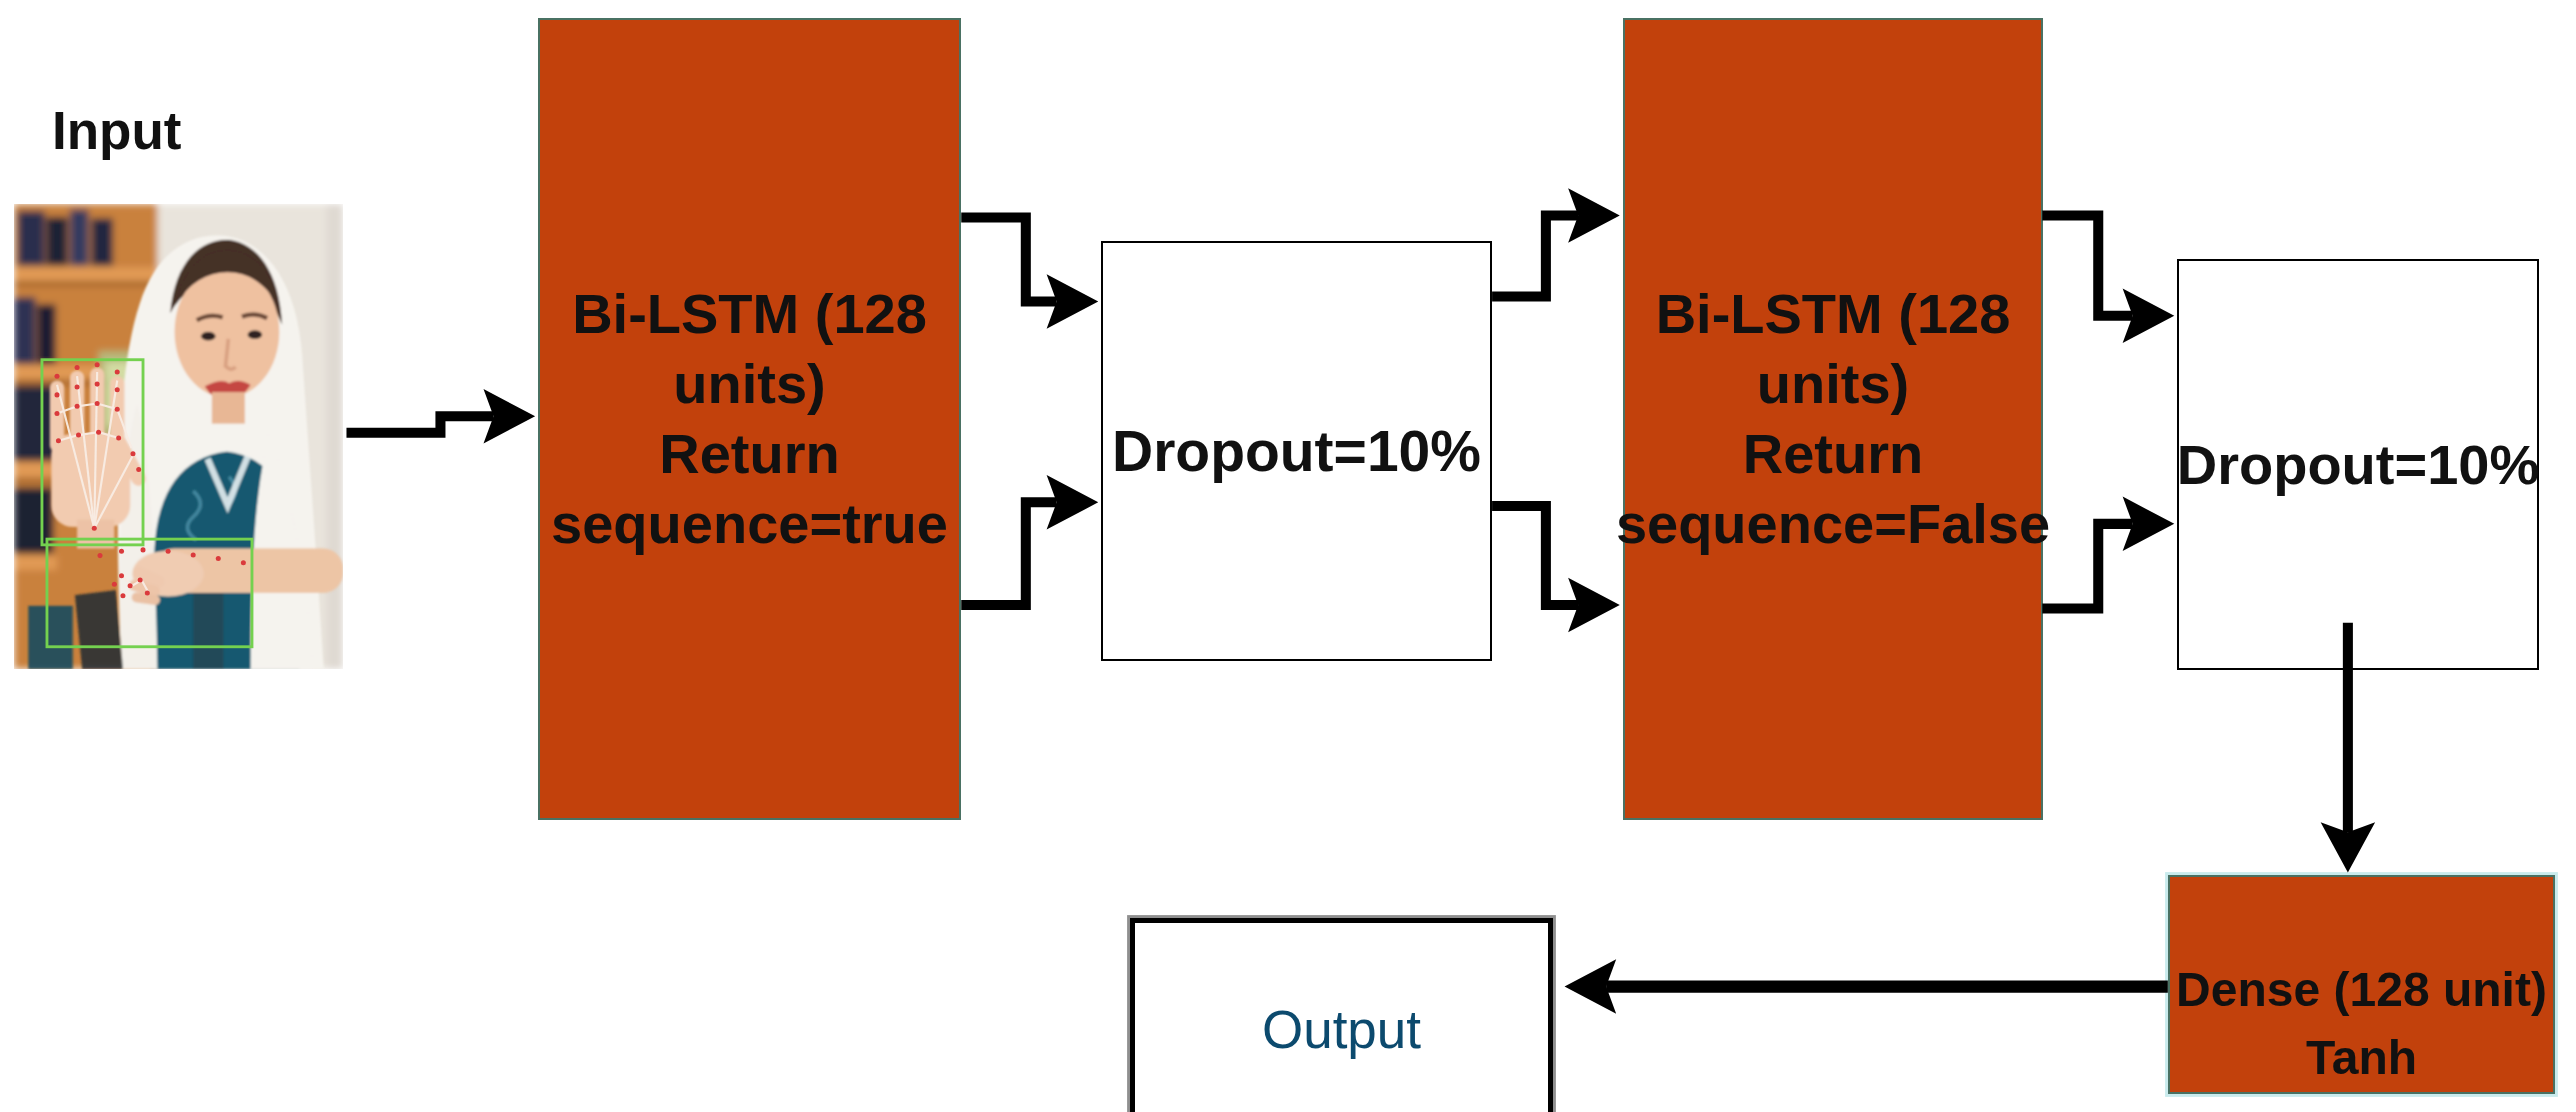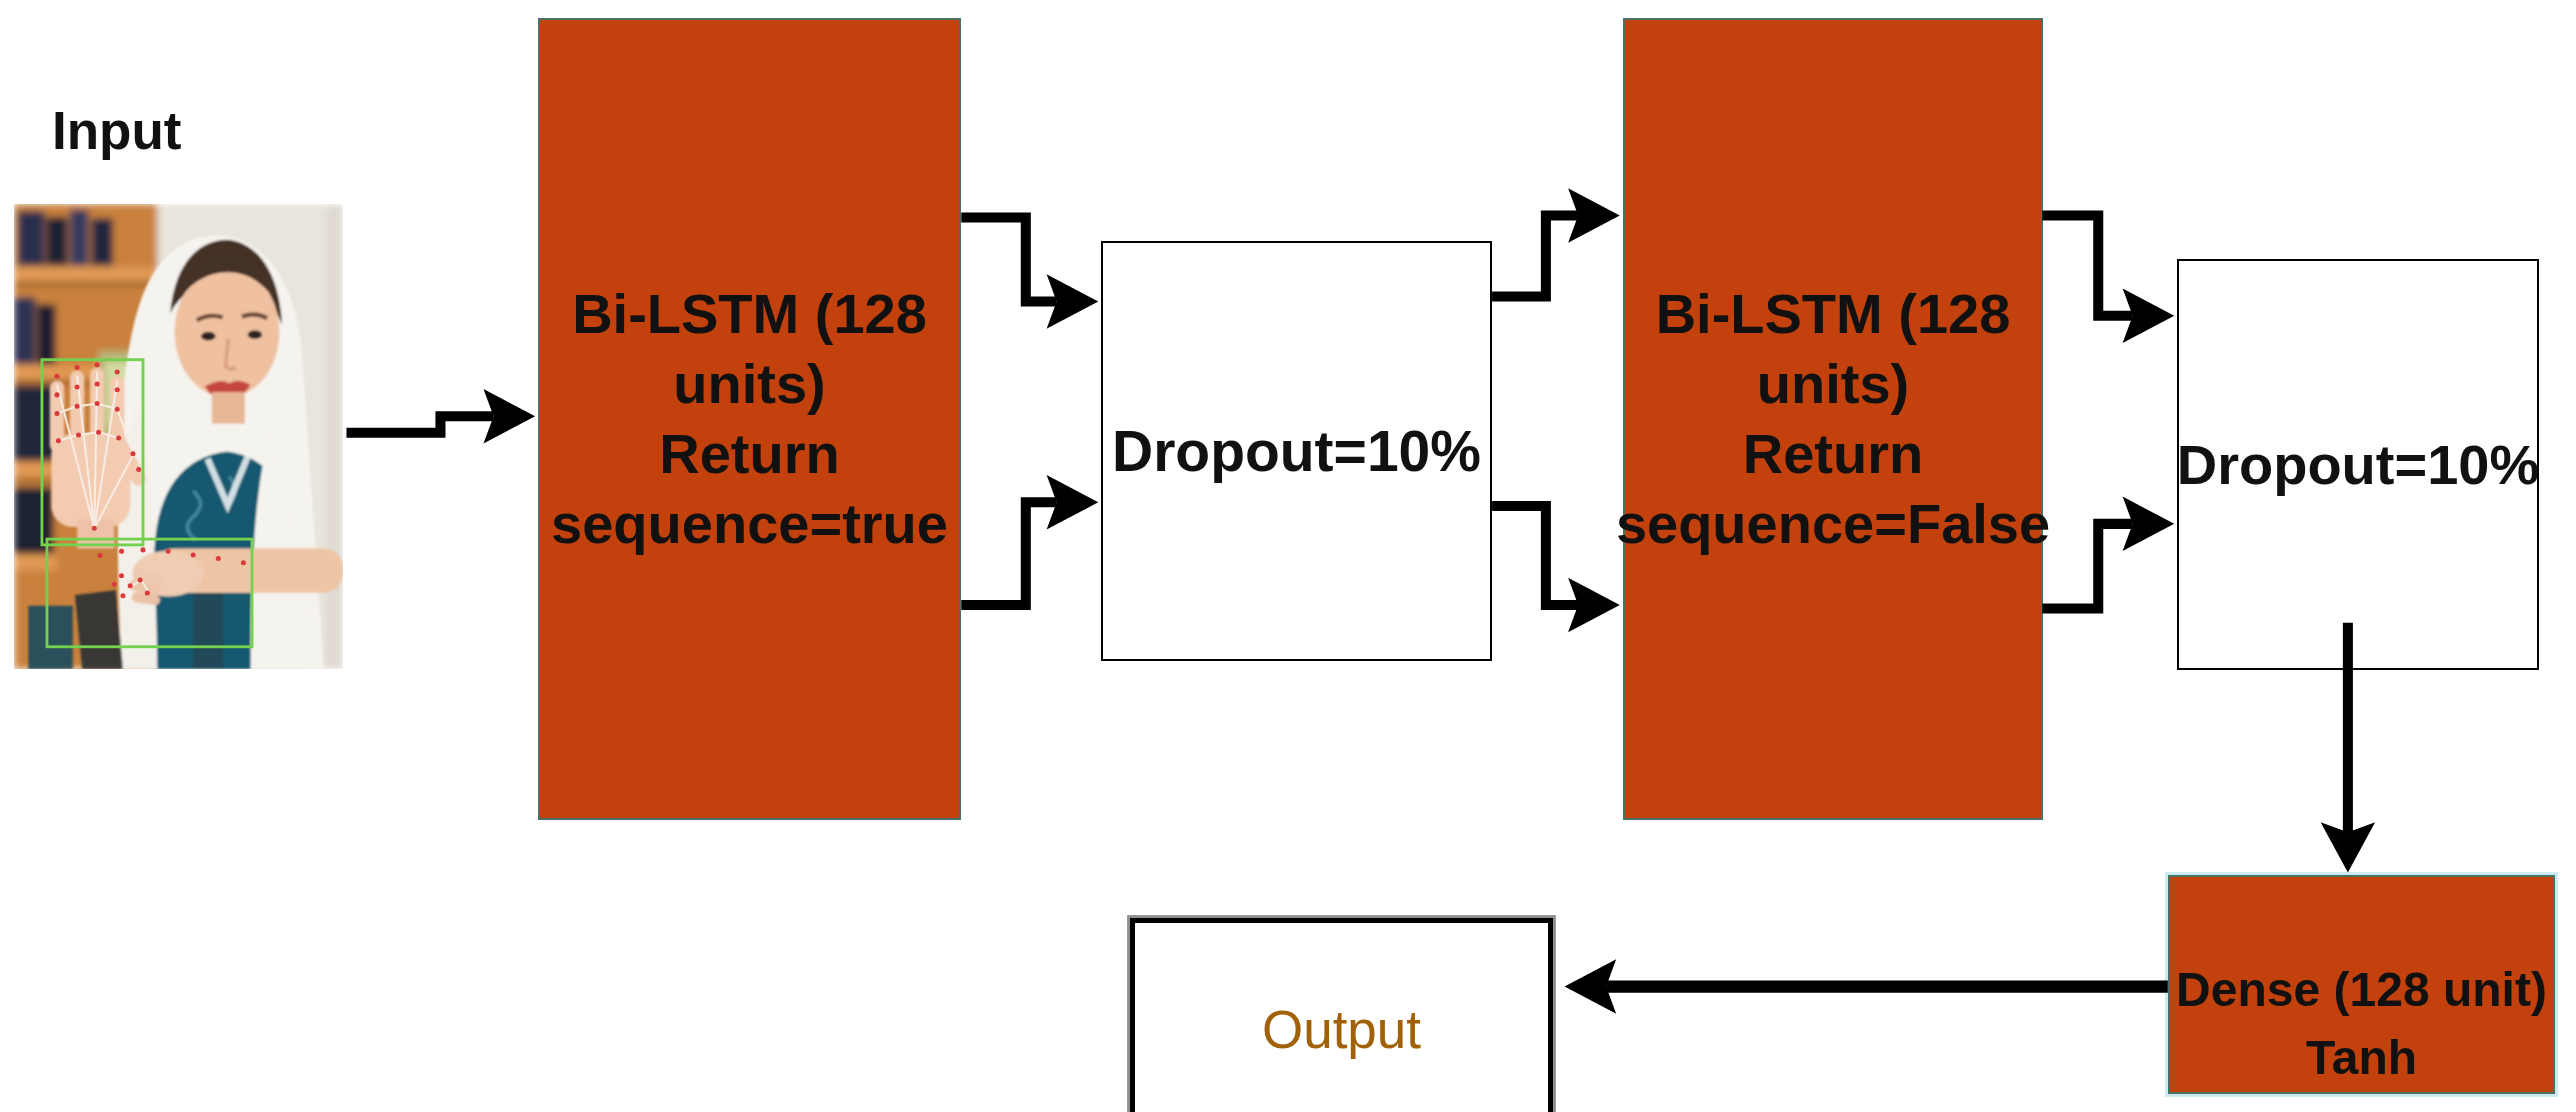--- a/index.html
+++ b/index.html
@@ -43,21 +43,21 @@
     left:2168px;top:875px;width:387px;height:219px;
     box-shadow:0 0 0 2.9px #C9EBED;
     align-items:flex-end;
   }
   #dense .node-label{font-size:48px;line-height:68px;}
   #output{
     left:1130px;top:871px;width:423px;height:223px;
     border-width:5px;
     box-shadow:0 0 0 2.9px #8F8F8F;
   }
-  #output .node-label{font-weight:400;font-size:53px;color:#a16207;}
+  #output .node-label{font-weight:400;font-size:53px;color:#0c4a6e;}
   #input-label{
     position:absolute;left:52px;top:100px;width:287px;
     font-weight:700;font-size:53px;color:#111;
   }
   #input-photo{
     position:absolute;left:14.3px;top:204px;width:329px;height:465px;
   }
   #wires{
     position:absolute;left:0;top:0;width:2576px;height:1113px;
     pointer-events:none;

